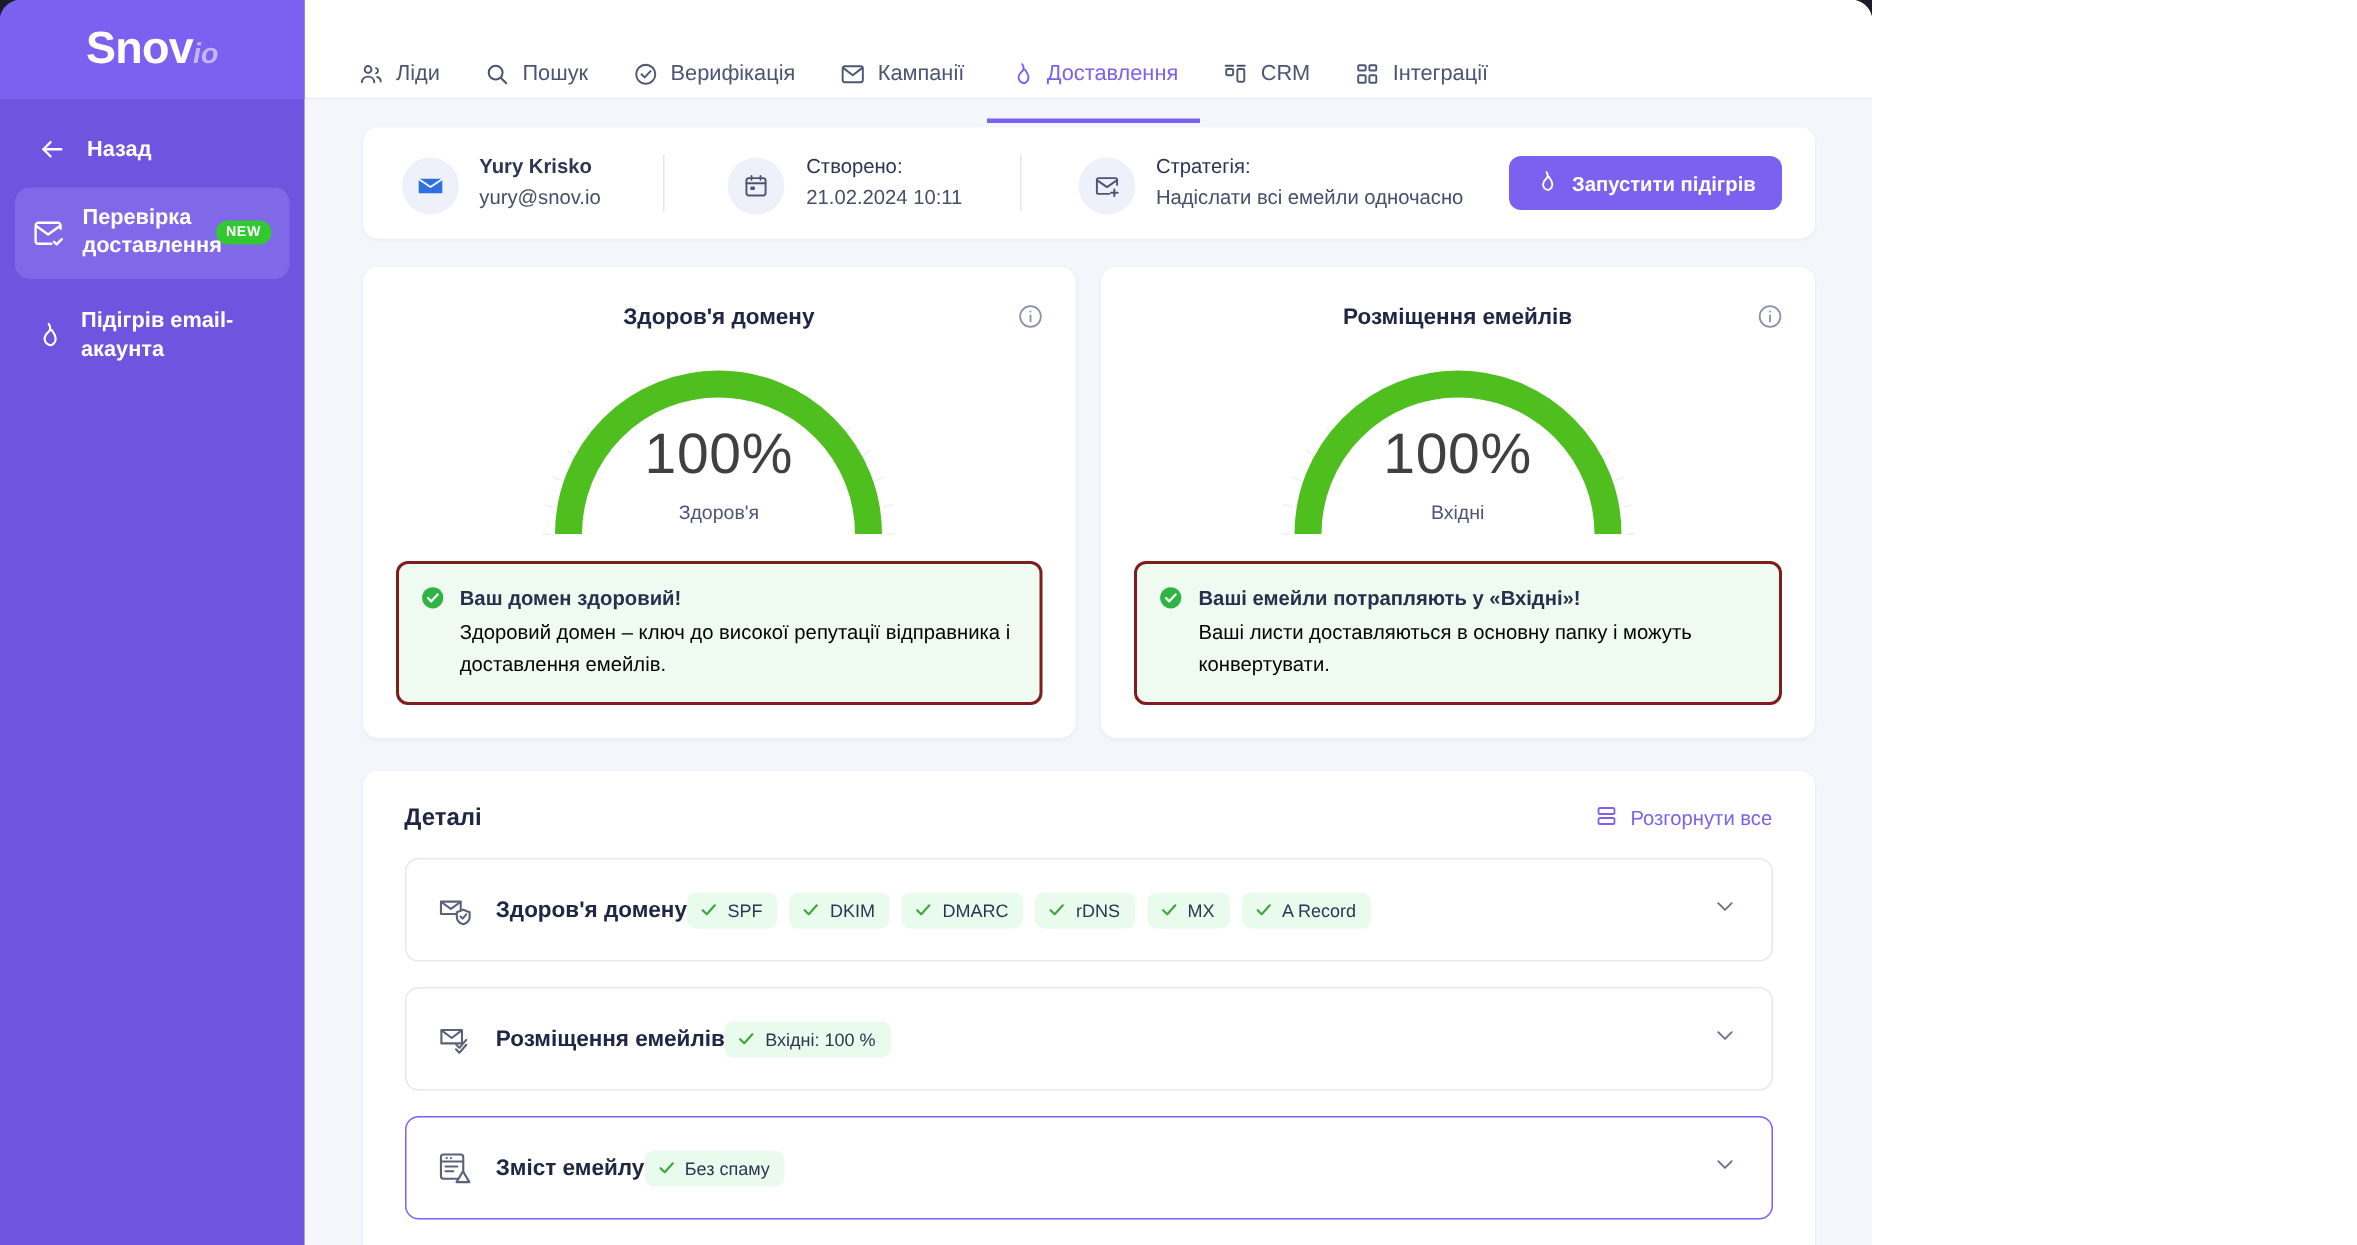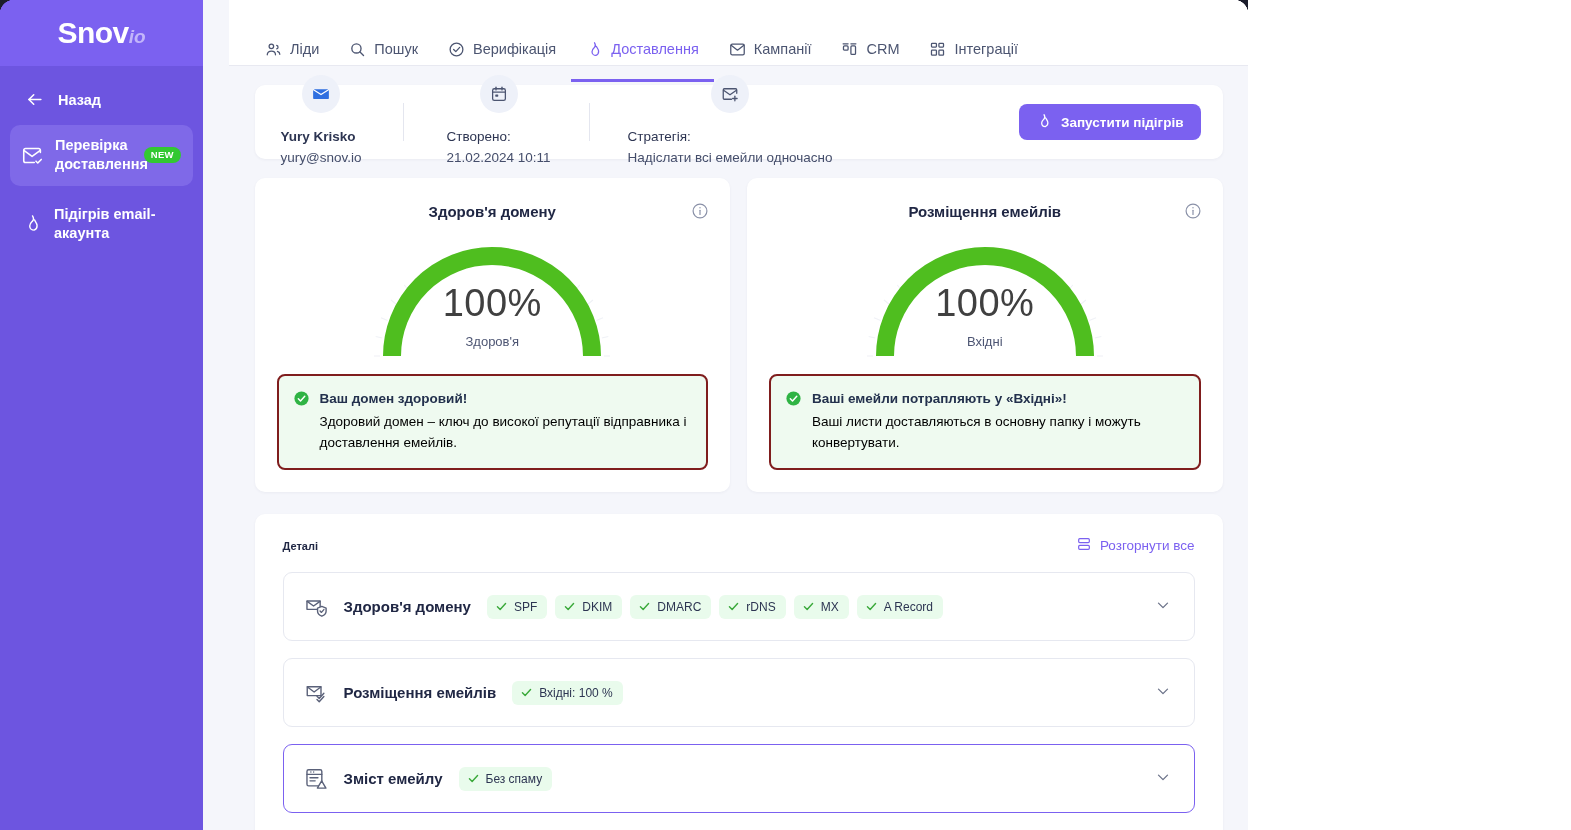--- a/index.html
+++ b/index.html
@@ -8,21 +8,20 @@
     overflow: hidden;
     font-family: "Liberation Sans", sans-serif;
     background: #ffffff;
   }
   .app {
     position: relative;
     width: 1248px; height: 830px;
     display: flex;
     background: #f5f6fb;
     overflow: hidden;
-    gap: 26px;
   }
 
   
   .sidebar {
     width: 203px; height: 830px;
     background: #6d55e0;
     flex: 0 0 203px;
     display: flex; flex-direction: column;
     position: relative;
     z-index: 5;
@@ -112,21 +111,21 @@
 
   
   .hdr-card {
     background: #ffffff;
     border-radius: 10px;
     height: 74px;
     display: flex; align-items: center;
     padding: 0 22px 0 26px;
     box-shadow: 0 1px 3px rgba(30,35,80,0.05);
   }
-  .hdr-block { display: flex; align-items: center; gap: 14px; flex-direction: column; }
+  .hdr-block { display: flex; align-items: flex-end; gap: 14px; }
   .circ-ico {
     width: 38px; height: 38px; border-radius: 50%;
     background: #eef1f9;
     display: flex; align-items: center; justify-content: center;
     flex: 0 0 38px;
   }
   .hdr-l1 { font-size: 13.5px; color: #2d3552; line-height: 1.55; }
   .hdr-l1.bold { font-weight: bold; }
   .hdr-l2 { font-size: 13.5px; color: #454e6b; line-height: 1.55; }
   .vdiv { width: 1px; height: 38px; background: #e4e6ef; }
@@ -175,34 +174,34 @@
     display: flex; gap: 10px;
   }
   .alert-ico { flex: 0 0 17px; margin-top: 1px; }
   .alert-t { font-size: 13.5px; font-weight: bold; color: #23314d; line-height: 1.5; }
   .alert-d { font-size: 13.5px; color: #000000; line-height: 1.55; margin-top: 3px; }
 
   
   .details { margin-top: 22px; background: #ffffff; border-radius: 10px;
              padding: 22px 28px 30px 28px; box-shadow: 0 1px 3px rgba(30,35,80,0.05); }
   .details-head { display: flex; align-items: center; }
-  .details-title { font-size: 11px; font-weight: bold; color: #202744; }
+  .details-title { font-size: 16px; font-weight: bold; color: #202744; }
   .expand-all {
     margin-left: auto; display: flex; align-items: center; gap: 8px;
     color: #7b61f0; font-size: 13.5px; cursor: pointer;
   }
   .drow {
     margin-top: 17px; border: 1px solid #e6e8f0; border-radius: 9px;
     height: 69px; display: flex; align-items: center;
     padding: 0 22px 0 20px; cursor: pointer; background: #ffffff;
   }
   .drow.selected { border-color: #7b61f0; }
   .drow-ico { flex: 0 0 26px; display: flex; align-items: center; }
   .drow-title { font-size: 15px; font-weight: bold; color: #202744; margin-left: 14px; }
-  .chips { display: flex; gap: 8px; margin-left: 16px; }
+  .chips { display: flex; gap: 8px; }
   .chip {
     background: #e9fbec; border-radius: 6px;
     padding: 5px 10px 5px 8px;
     display: flex; align-items: center; gap: 6px;
     font-size: 12px; color: #2d3552; white-space: nowrap;
   }
   .chev { margin-left: auto; }
   .corner-tr {
     position: absolute; right: 0; top: 0; width: 14px; height: 14px;
     background: #ffffff; z-index: 20; pointer-events: none;
@@ -291,36 +290,36 @@
       </div>
       <div class="nav-item">
         <span class="nav-ico">
           <svg width="17" height="17" viewBox="0 0 24 24" fill="none" stroke="#4c5571" stroke-width="1.8" stroke-linecap="round" stroke-linejoin="round">
               <circle cx="12" cy="12" r="9"></circle>
               <polyline points="8 12 11 15 16.5 9"></polyline>
             </svg>
         </span>
         <span>Верифікація</span>
       </div>
-      <div class="nav-item active">
-        <span class="nav-ico">
-          <svg width="17" height="17" viewBox="0 0 24 24" fill="none" stroke="#7b61f0" stroke-width="1.8" stroke-linecap="round" stroke-linejoin="round">
-              <path d="M12 2.5c2.5 4 1 5.5 0 6.5-1.5 1.5-3.5 3-3.5 6A5.5 5.5 0 0 0 14 20.4c2.3-.9 3.8-3.1 3.8-5.6 0-3-2-5-3.3-7.3"></path>
-            </svg>
-        </span>
-        <span>Доставлення</span>
-      </div>
       <div class="nav-item">
         <span class="nav-ico">
           <svg width="17" height="17" viewBox="0 0 24 24" fill="none" stroke="#4c5571" stroke-width="1.8" stroke-linecap="round" stroke-linejoin="round">
               <rect x="2.5" y="4.5" width="19" height="15" rx="2"></rect>
               <polyline points="3 6 12 13 21 6"></polyline>
             </svg>
         </span>
         <span>Кампанії</span>
+      </div>
+      <div class="nav-item active">
+        <span class="nav-ico">
+          <svg width="17" height="17" viewBox="0 0 24 24" fill="none" stroke="#7b61f0" stroke-width="1.8" stroke-linecap="round" stroke-linejoin="round">
+              <path d="M12 2.5c2.5 4 1 5.5 0 6.5-1.5 1.5-3.5 3-3.5 6A5.5 5.5 0 0 0 14 20.4c2.3-.9 3.8-3.1 3.8-5.6 0-3-2-5-3.3-7.3"></path>
+            </svg>
+        </span>
+        <span>Доставлення</span>
       </div>
       <div class="nav-item">
         <span class="nav-ico">
           <svg width="17" height="17" viewBox="0 0 24 24" fill="none" stroke="#4c5571" stroke-width="1.8" stroke-linecap="round" stroke-linejoin="round">
               <line x1="3" y1="4" x2="10" y2="4"></line>
               <line x1="14" y1="4" x2="21" y2="4"></line>
               <rect x="3.5" y="7" width="6.5" height="6" rx="1.4"></rect>
               <rect x="14" y="7" width="6.5" height="12" rx="1.4"></rect>
             </svg>
         </span>

